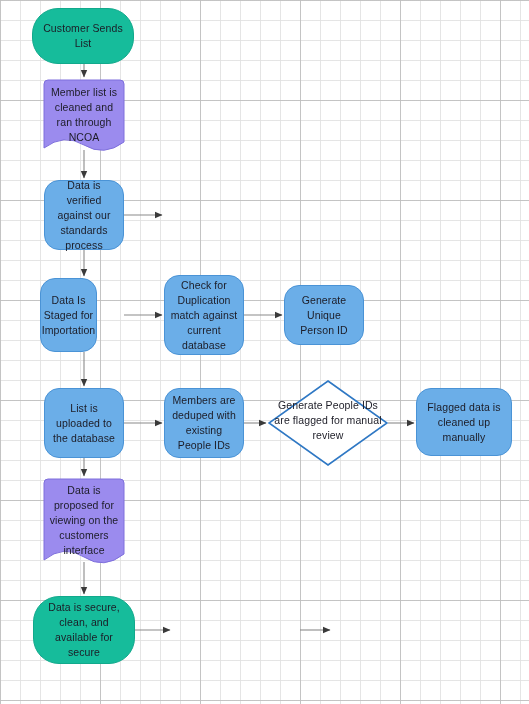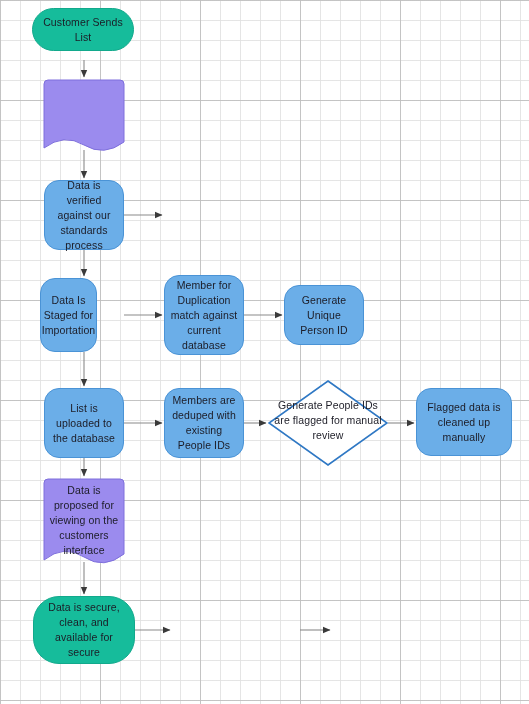--- a/index.html
+++ b/index.html
@@ -118,41 +118,42 @@
       <path d="M124,423 L162,423"></path>
       <path d="M244,423 L266,423"></path>
       <path d="M388,423 L414,423"></path>
       <path d="M84,458 L84,476"></path>
       <path d="M84,562 L84,594"></path>
       <path d="M135,630 L170,630"></path>
       <path d="M300,630 L330,630"></path>
     </g>
   </svg>
 
-  <div class="node shape-terminator" style="left:32px; top:8px; width:102px; height:43px;">
+  <div class="node shape-terminator" style="left:32px; top:8px; width:102px; height:56px;">
     <span class="lbl">Customer Sends List</span>
   </div>
 
   <div class="node shape-document" style="left:43px; top:79px; width:82px; height:78px;">
     <svg class="docsvg" viewBox="0 0 82 78" preserveAspectRatio="none">
       <path d="M1,5 Q1,1 5,1 L77,1 Q81,1 81,5 L81,63 Q61,78 41,66 Q21,54 1,69 Z" fill="#9B8BEE" stroke="#7e6fdc" stroke-width="1"></path>
     </svg>
+    <span class="lbl" style="margin-top:-6px;">Member list is cleaned and ran through NCOA</span>
   </div>
 
   <div class="node shape-process" style="left:44px; top:180px; width:80px; height:70px;">
     <span class="lbl">Data is verified against our standards process</span>
   </div>
 
 
   <div class="node shape-process" style="left:40px; top:278px; width:57px; height:74px;">
     <span class="lbl">Data Is Staged for Importation</span>
   </div>
 
   <div class="node shape-process" style="left:164px; top:275px; width:80px; height:80px;">
-    <span class="lbl">Member for Duplication match against current database</span>
+    <span class="lbl">Check for Duplication match against current database</span>
   </div>
 
   <div class="node shape-process" style="left:284px; top:285px; width:80px; height:60px;">
     <span class="lbl">Generate Unique Person ID</span>
   </div>
 
   <div class="node shape-process" style="left:44px; top:388px; width:80px; height:70px;">
     <span class="lbl">List is uploaded to the database</span>
   </div>
 

